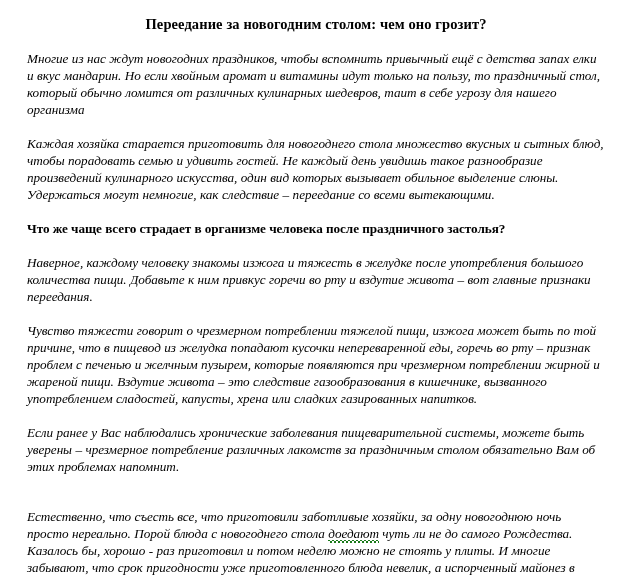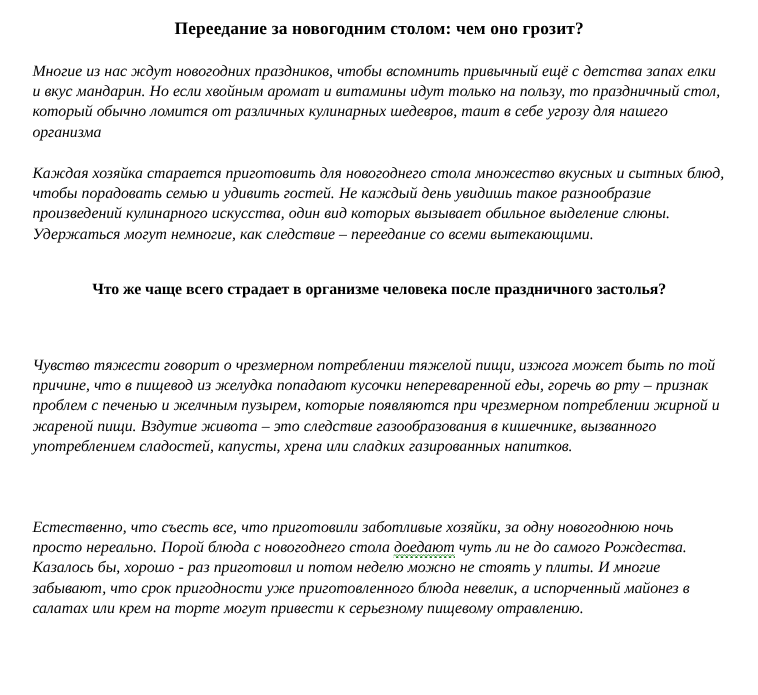--- a/index.html
+++ b/index.html
@@ -42,27 +42,26 @@
     word-spacing: 0.2px;
     font-style: italic;
   }
   .spacer {
     height: 17px;
   }
   .spacer-sm {
     height: 16px;
   }
   .subhead {
-    margin: 12px;
+    margin: 0;
     padding: 0;
     font-weight: bold;
     font-size: 13.2px;
     line-height: 17px;
     letter-spacing: -0.05px;
-    text-align: center;
   }
   
   .grammar-mark {
     position: relative;
     display: inline-block;
   }
   .grammar-mark::after {
     content: "";
     position: absolute;
     left: 0;
@@ -92,27 +91,29 @@
   <div class="spacer"></div>
 
   <p class="para">Каждая хозяйка старается приготовить для новогоднего стола множество вкусных и сытных блюд, чтобы порадовать семью и удивить гостей. Не каждый день увидишь такое разнообразие произведений кулинарного искусства, один вид которых вызывает обильное выделение слюны. Удержаться могут немногие, как следствие – переедание со всеми вытекающими.</p>
 
   <div class="spacer"></div>
 
   <p class="subhead">Что же чаще всего страдает в организме человека после праздничного застолья?</p>
 
   <div class="spacer"></div>
 
+  <p class="para">Наверное, каждому человеку знакомы изжога и тяжесть в желудке после употребления большого количества пищи. Добавьте к ним привкус горечи во рту и вздутие живота – вот главные признаки переедания.</p>
 
   <div class="spacer"></div>
 
   <p class="para">Чувство тяжести говорит о чрезмерном потреблении тяжелой пищи, изжога может быть по той причине, что в пищевод из желудка попадают кусочки непереваренной еды,  горечь во рту – признак проблем с печенью и желчным пузырем, которые появляются при чрезмерном потреблении жирной и жареной пищи. Вздутие живота – это следствие газообразования в кишечнике, вызванного употреблением сладостей, капусты, хрена или сладких газированных напитков.</p>
 
   <div class="spacer"></div>
 
+  <p class="para">Если ранее у Вас наблюдались хронические заболевания пищеварительной системы, можете быть уверены – чрезмерное потребление различных лакомств за праздничным столом обязательно Вам об этих проблемах напомнит.</p>
 
   <div class="spacer-sm"></div>
 
 
   <div class="spacer"></div>
 
   <p class="para"><span>Естественно, что съесть все, что приготовили заботливые хозяйки, за одну новогоднюю ночь просто нереально. Порой блюда с новогоднего стола </span><span class="grammar-mark">доедают</span><span> чуть ли не до самого Рождества. Казалось бы, хорошо - раз приготовил и потом неделю можно не стоять у плиты. И многие забывают, что срок пригодности уже приготовленного блюда невелик, а испорченный майонез в салатах или крем на торте могут привести к серьезному пищевому отравлению.</span></p>
 
 </div>
 

